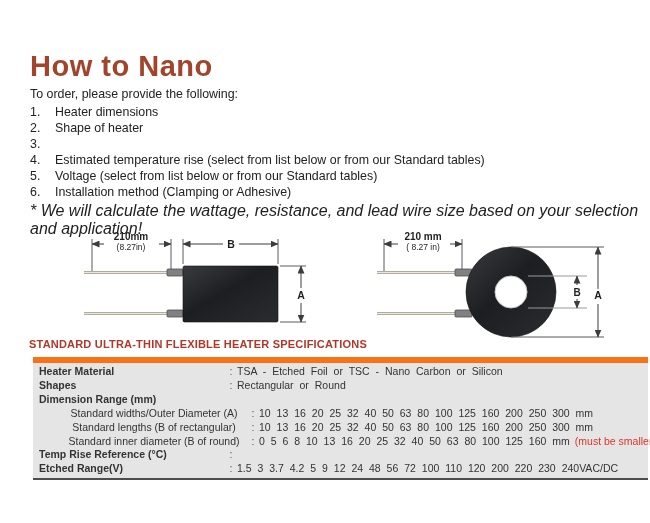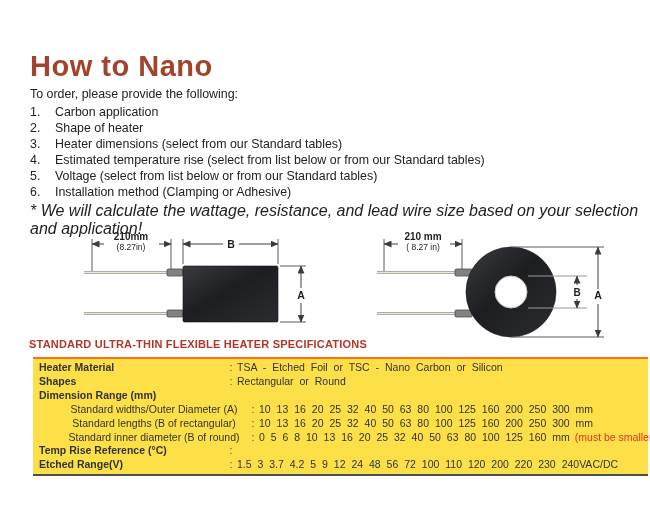--- a/index.html
+++ b/index.html
@@ -18,50 +18,49 @@
   .otext{white-space:nowrap;}
   .note{position:absolute;left:30px;top:202px;font-size:16px;font-style:italic;color:#222;}
 
   
   .diagrams{position:absolute;left:0;top:228px;width:650px;height:114px;}
   .dimtext{font-family:"Liberation Sans","DejaVu Sans",sans-serif;fill:#1e1e1e;}
 
   
   .specs-heading{position:absolute;left:29px;top:338px;font-size:11px;font-weight:bold;
                  letter-spacing:0.2px;color:#b23629;}
-  .spec-table{position:absolute;left:33px;top:357px;width:615px;background:#fde047;
-              border-top:2px solid #f97316;border-bottom:2px solid #4d4d4d;
+  .spec-table{position:absolute;left:33px;top:357px;width:615px;background:#e5e5e5;
+              border-top:6px solid #f97316;border-bottom:2px solid #4d4d4d;
               padding:2px 0 2px 0;}
   .trow{display:flex;line-height:13.9px;font-size:10.5px;color:#333;}
   .tlabel{flex:0 0 186px;padding-left:6px;font-weight:bold;white-space:nowrap;}
   .trow.sub .tlabel{padding-left:28px;font-weight:normal;text-align:center;}
   .tcolon{flex:0 0 12px;text-align:center;color:#555;}
   .tvalue{white-space:nowrap;word-spacing:3px;}
   .tnote{color:#dd352b;margin-left:5px;word-spacing:0;}
 </style>
 </head>
 <body>
 
 <div id="page">
 
   <div class="title">How to Nano</div>
   <div class="intro">To order, please provide the following:</div>
 
   <div class="olist">
     <div class="oli">
       <span class="onum">1.</span>
-      <span class="otext">Carbon application</span>
+      <span class="otext">Heater dimensions</span>
     </div>
     <div class="oli">
       <span class="onum">2.</span>
       <span class="otext">Shape of heater</span>
     </div>
     <div class="oli">
       <span class="onum">3.</span>
-      <span class="otext">Heater dimensions (select from our Standard tables)</span>
     </div>
     <div class="oli">
       <span class="onum">4.</span>
       <span class="otext">Estimated temperature rise (select from list below or from our Standard tables)</span>
     </div>
     <div class="oli">
       <span class="onum">5.</span>
       <span class="otext">Voltage (select from list below or from our Standard tables)</span>
     </div>
     <div class="oli">

